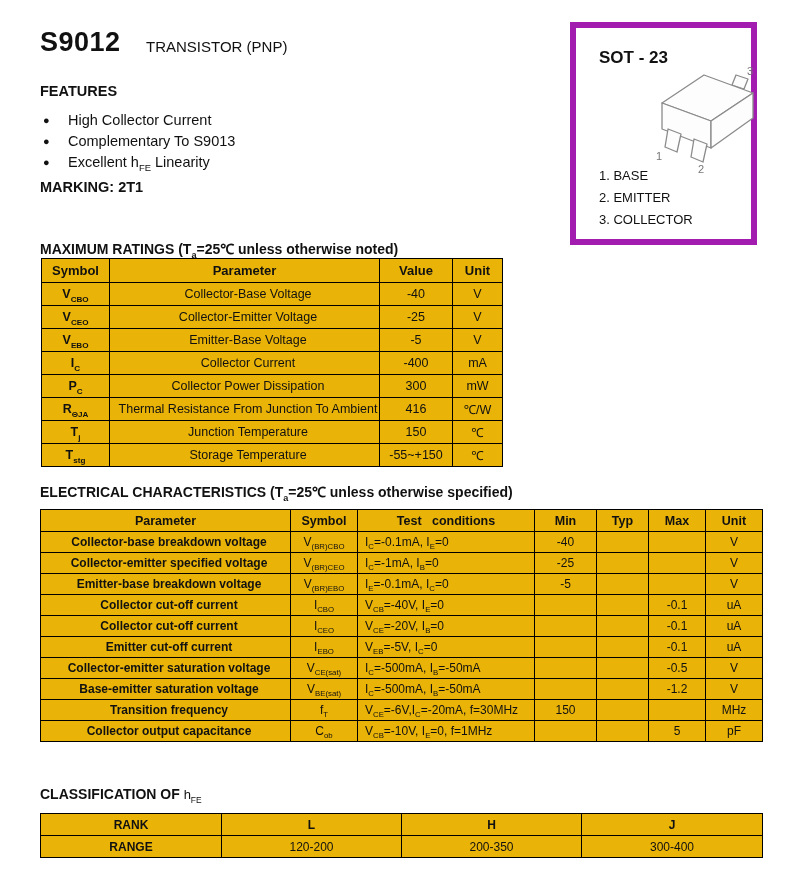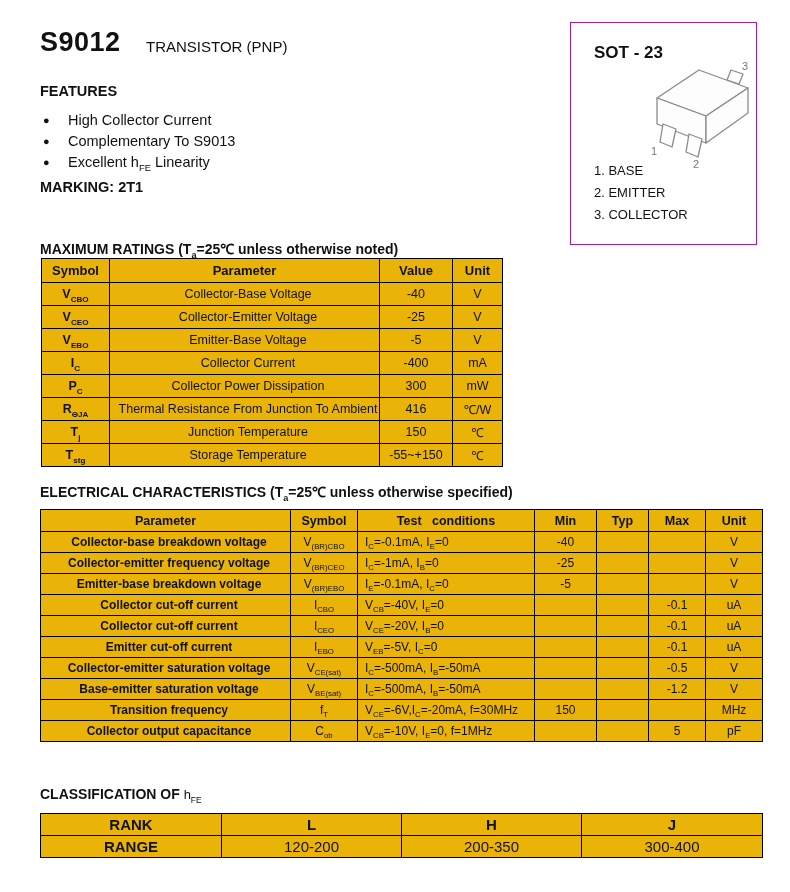--- a/index.html
+++ b/index.html
@@ -34,21 +34,21 @@
 
   .marking {
     position: absolute; left: 40px; top: 179px;
     font-size: 14.5px; font-weight: bold;
   }
 
   
   .pkg-box {
     position: absolute; left: 570px; top: 22px;
     width: 187px; height: 223px;
-    border: 1px solid #a21caf;
+    border: 6px solid #a21caf;
     background: #fff;
   }
   .pkg-title { position: absolute; left: 23px; top: 20px; font-size: 17px; font-weight: bold; }
   .pkg-drawing { position: absolute; left: 80px; top: 38px; }
   .pkg-legend { position: absolute; left: 23px; top: 140px; }
   .pkg-legend-item { font-size: 13px; font-weight: normal; height: 22px; }
 
   
   .section-title { position: absolute; font-size: 14px; font-weight: bold; }
   .title-suffix { font-weight: normal; font-size: 13px; }
@@ -65,21 +65,21 @@
   .max-table td { height: 23px; font-size: 12.5px; }
   .max-table .sym { font-weight: bold; font-size: 12.5px; }
 
   .elec-table { left: 40px; top: 509px; width: 722px; }
   .elec-table th { height: 22px; font-size: 12.5px; }
   .elec-table td { height: 21px; font-size: 12px; }
   .elec-table .param { font-weight: bold; font-size: 12px; }
   .elec-table .cond { text-align: left; padding-left: 7px; }
 
   .class-table { left: 40px; top: 813px; width: 722px; }
-  .class-table th, .class-table td { height: 22px; font-size: 15px; }
+  .class-table th, .class-table td { height: 22px; font-size: 12px; }
   .class-table .lbl { font-weight: bold; }
 </style>
 </head>
 <body>
 
 <div class="page">
 
   <div class="part-number">S9012</div>
   <div class="subtitle">TRANSISTOR (PNP)</div>
 
@@ -247,21 +247,21 @@
           <td class="cell-left param">Collector-base breakdown voltage</td>
           <td>V<sub>(BR)CBO</sub></td>
           <td class="cond">I<sub>C</sub>=-0.1mA, I<sub>E</sub>=0</td>
           <td>-40</td>
           <td></td>
           <td></td>
           <td>V</td>
         </tr>
 
         <tr>
-          <td class="cell-left param">Collector-emitter frequency voltage</td>
+          <td class="cell-left param">Collector-emitter specified voltage</td>
           <td>V<sub>(BR)CEO</sub></td>
           <td class="cond">I<sub>C</sub>=-1mA, I<sub>B</sub>=0</td>
           <td>-25</td>
           <td></td>
           <td></td>
           <td>V</td>
         </tr>
 
         <tr>
           <td class="cell-left param">Emitter-base breakdown voltage</td>

